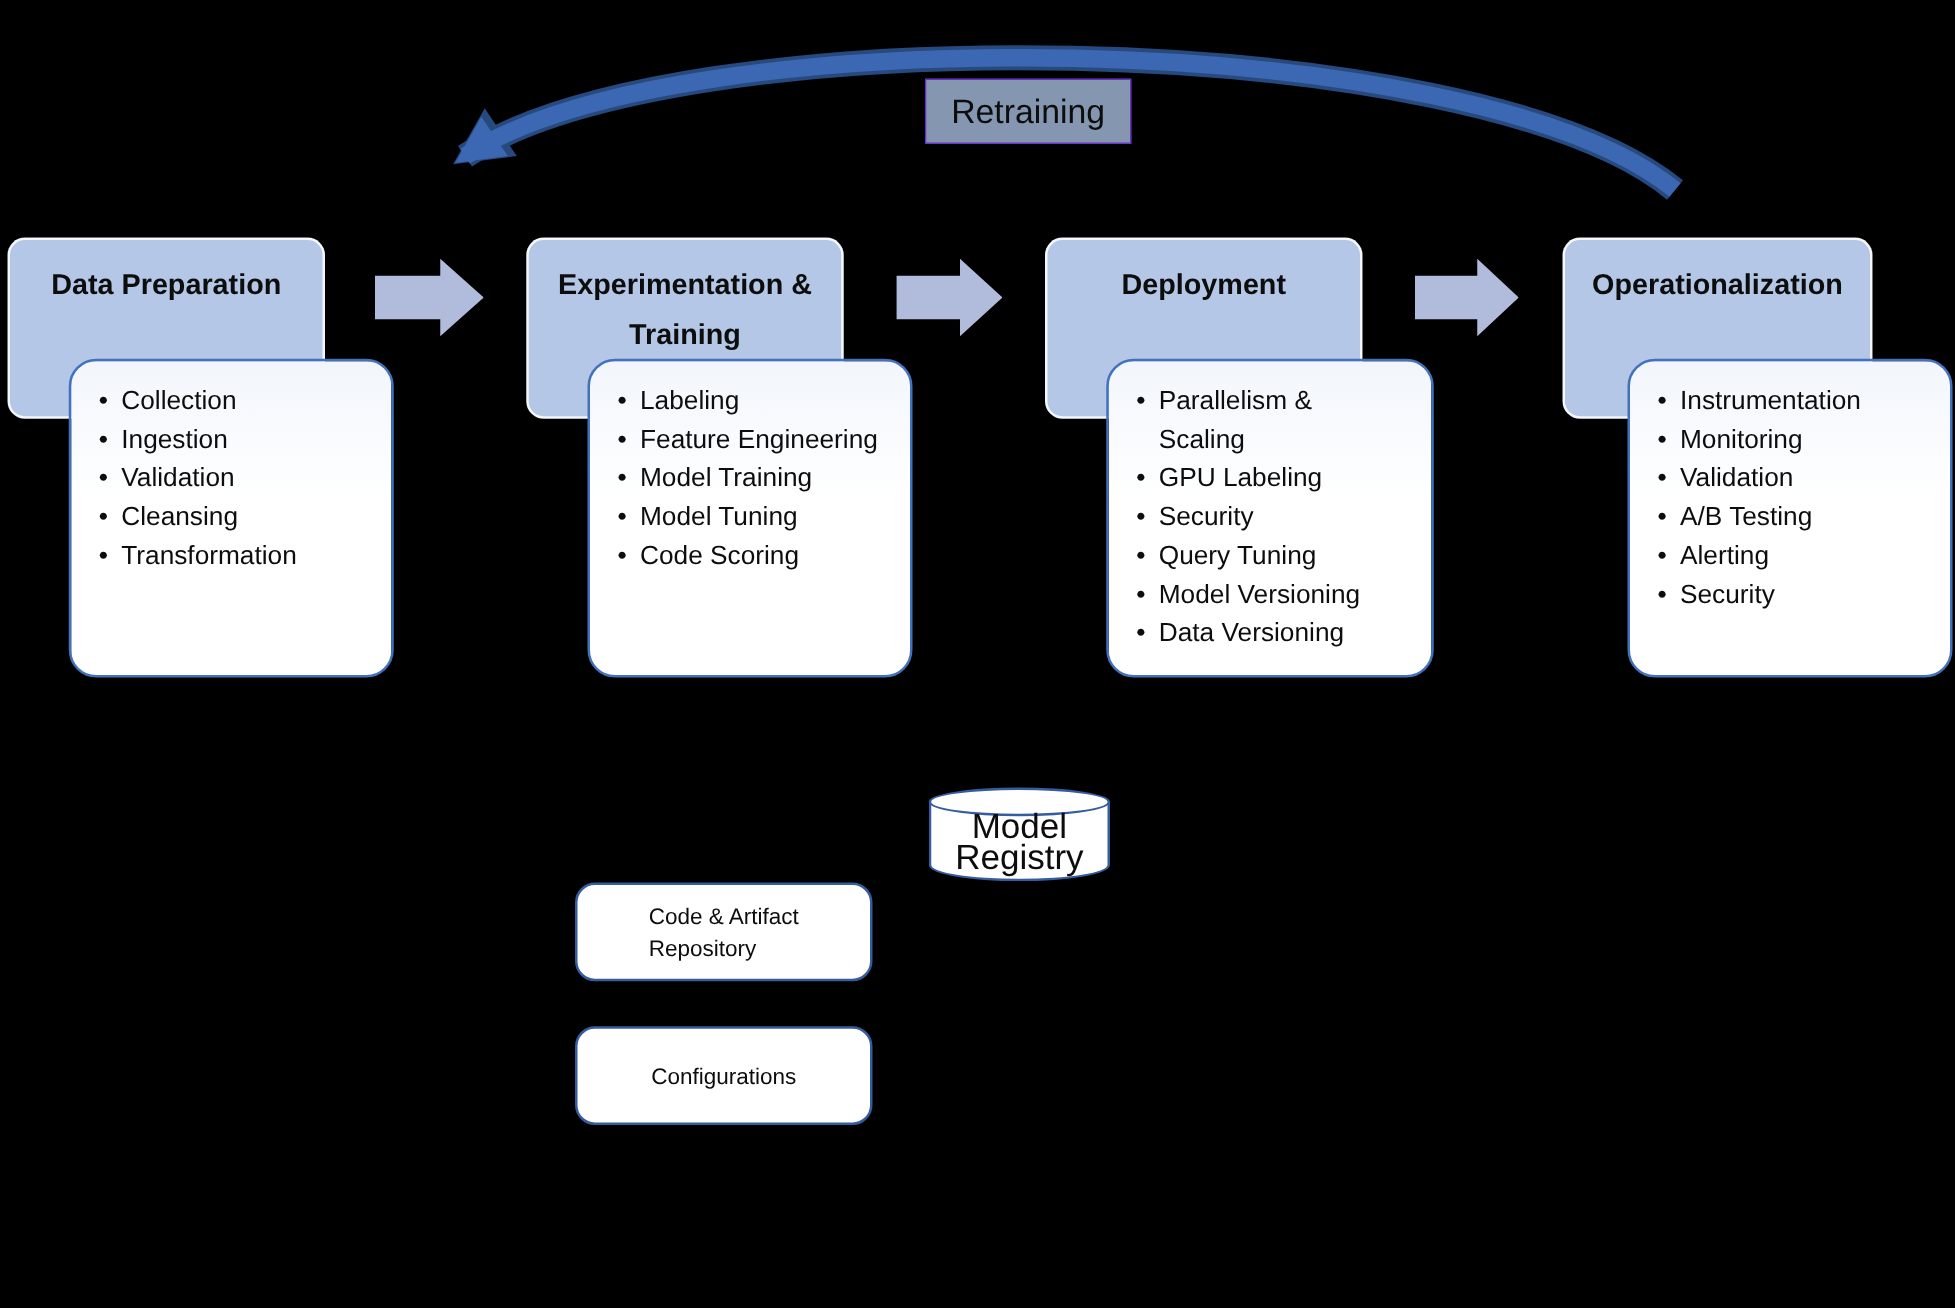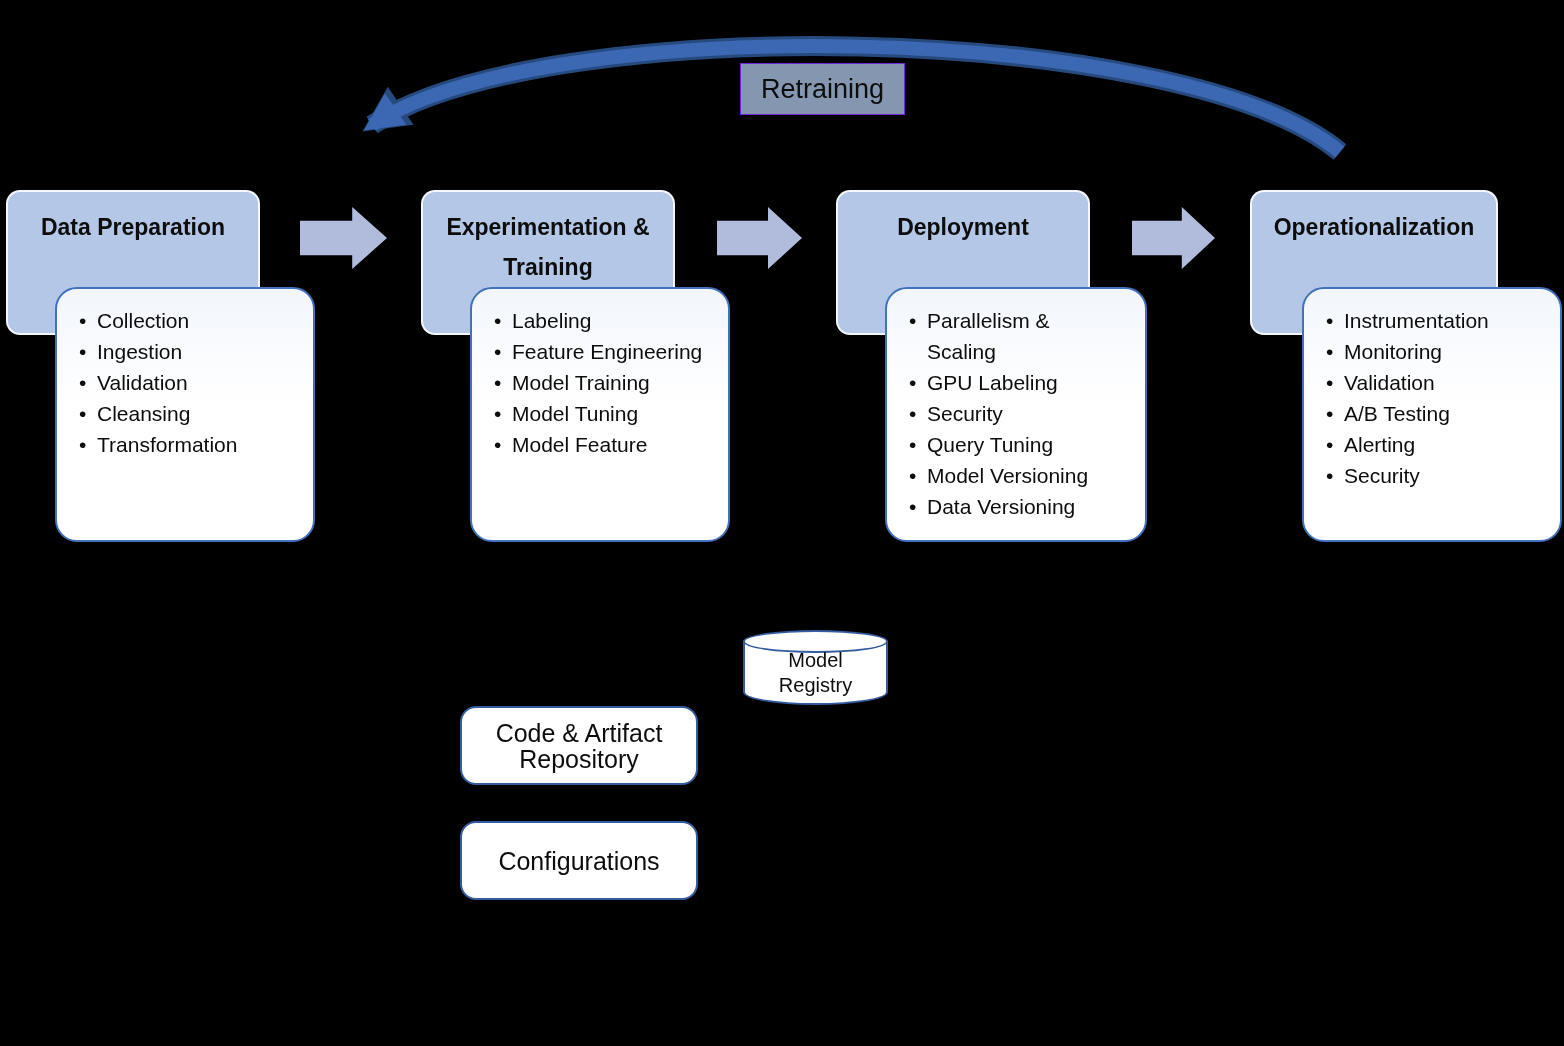--- a/index.html
+++ b/index.html
@@ -63,21 +63,21 @@
   .fa2 { left:1132px; width:83px; }
 
   
   .artifact-box {
     position:absolute; width:238px; height:79px;
     background:#fff;
     border:2.5px solid var(--artifact-border,#355c9f);
     border-radius:16px;
     box-sizing:border-box;
     display:flex; align-items:center; justify-content:center;
-    text-align:center; font-size:25px; line-height:26px; white-space:pre-line;
+    font-size:18px; line-height:26px; white-space:pre-line;
   }
   .code-repo { left:460px; top:706px; }
   .configurations { left:460px; top:821px; }
 
   
   .cylinder { position:absolute; left:743px; top:630px; width:145px; height:75px; }
   .cyl-body {
     position:absolute; left:0; right:0; top:11px; bottom:0;
     background:#fff;
     border:2.5px solid var(--artifact-border,#355c9f); border-top:none;
@@ -87,21 +87,21 @@
   .cyl-top {
     position:absolute; left:0; right:0; top:0; height:23px;
     background:#fff;
     border:2.5px solid var(--artifact-border,#355c9f);
     border-radius:50%;
     box-sizing:border-box;
   }
   .cyl-label {
     position:absolute; inset:0; padding-top:10px;
     display:flex; align-items:center; justify-content:center;
-    text-align:center; font-size:20px; line-height:25px; white-space:pre-line;
+    text-align:center; font-size:28px; line-height:25px; white-space:pre-line;
   }
 </style>
 </head>
 <body>
 
 <div id="canvas" style="--background: #000000; --stage-header-fill: #b4c7e6; --card-border: #4271bd; --flow-arrow-fill: #b1bbdc; --retraining-fill: #8496b0; --loop-arrow: #3b67b3; --loop-arrow-dark: #26497e; --artifact-border: #355c9f; --text: #0d0d0d;">
 
   <svg class="loop-svg" viewBox="0 0 1564 1046">
     <defs>
       <marker id="ah-dark" viewBox="0 0 10 10" refX="7.5" refY="5" markerUnits="userSpaceOnUse" markerWidth="54" markerHeight="46" orient="auto">
@@ -174,21 +174,21 @@
         <li>
           <span class="bullet">•</span>
           <span class="item-text">Model Training</span>
         </li>
         <li>
           <span class="bullet">•</span>
           <span class="item-text">Model Tuning</span>
         </li>
         <li>
           <span class="bullet">•</span>
-          <span class="item-text">Model Feature</span>
+          <span class="item-text">Code Scoring</span>
         </li>
       </ul>
   </div>
   <div class="stage-card c2">
     <ul>
         <li>
           <span class="bullet">•</span>
           <span class="item-text">Parallelism &amp;
 Scaling</span>
         </li>

